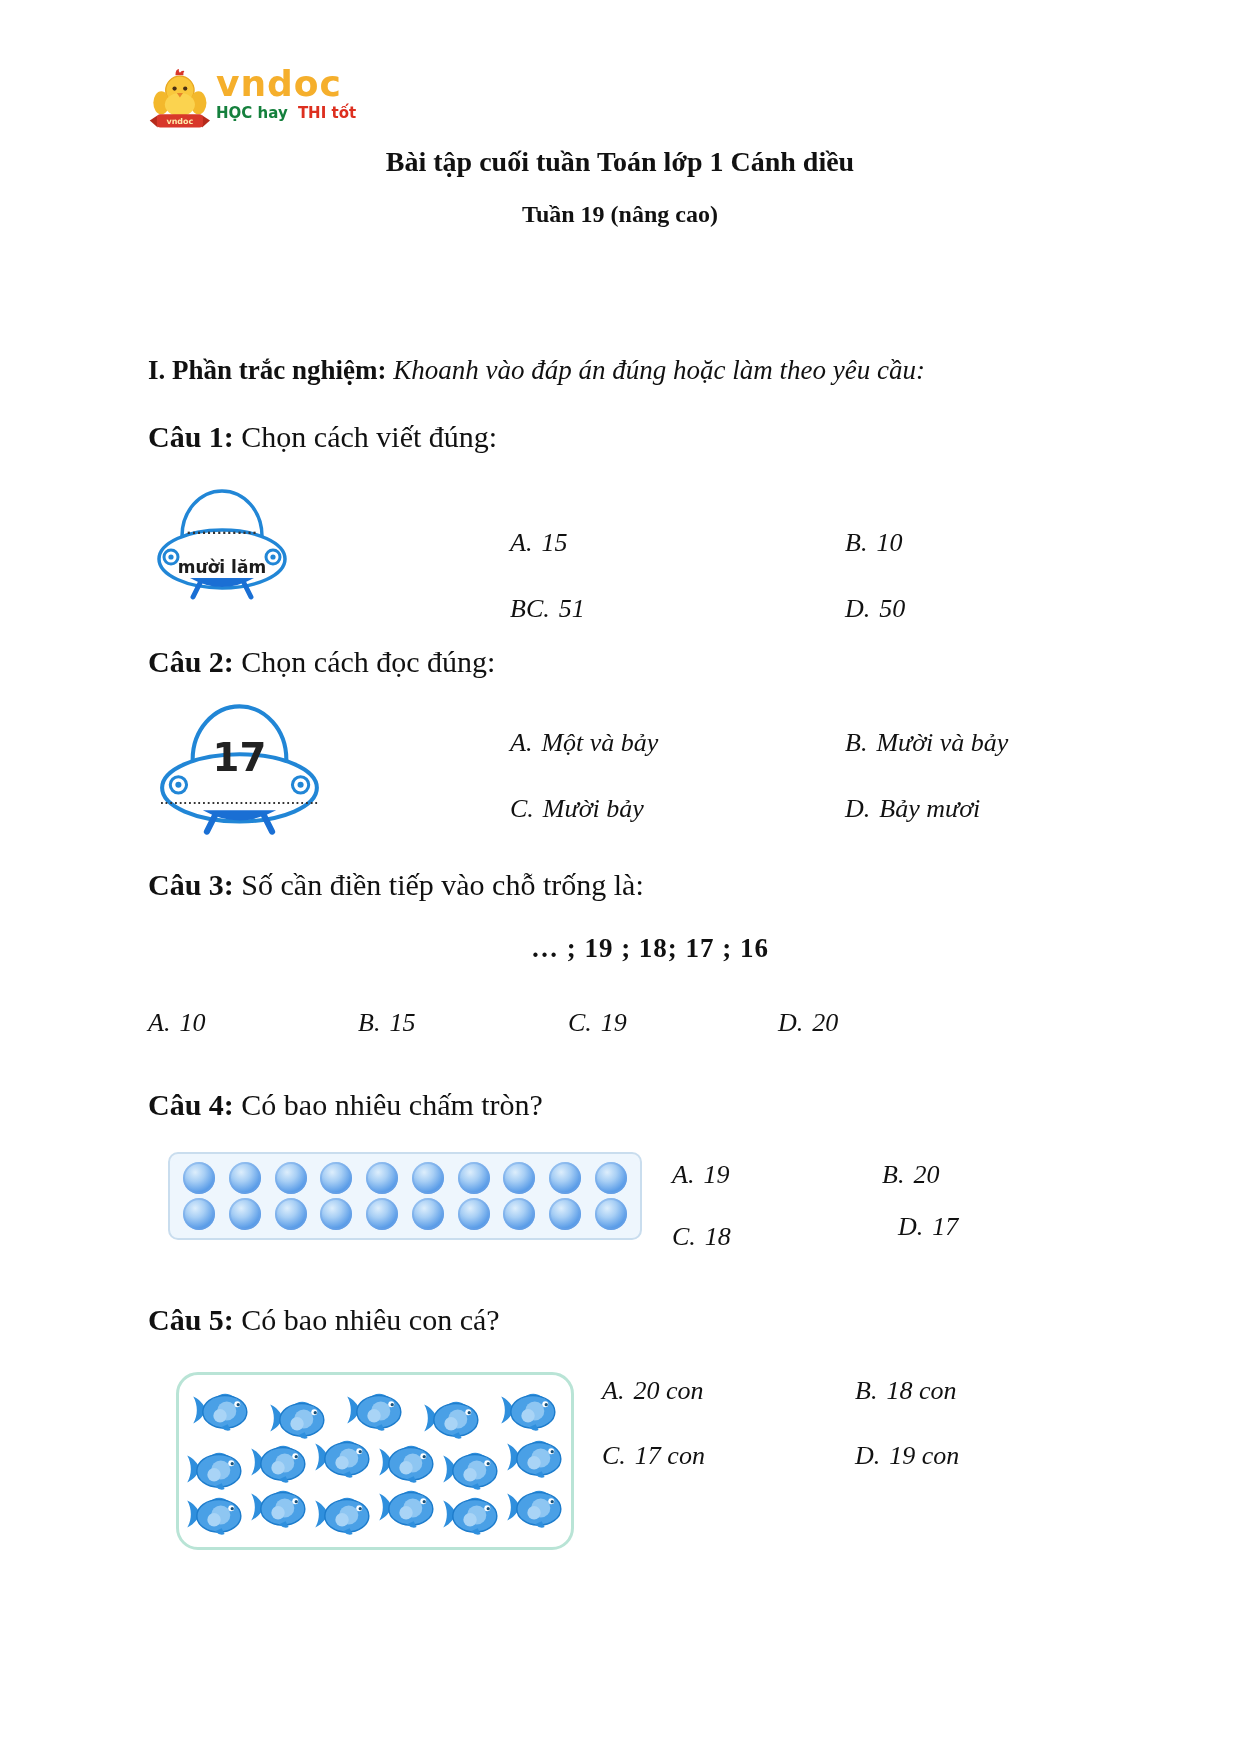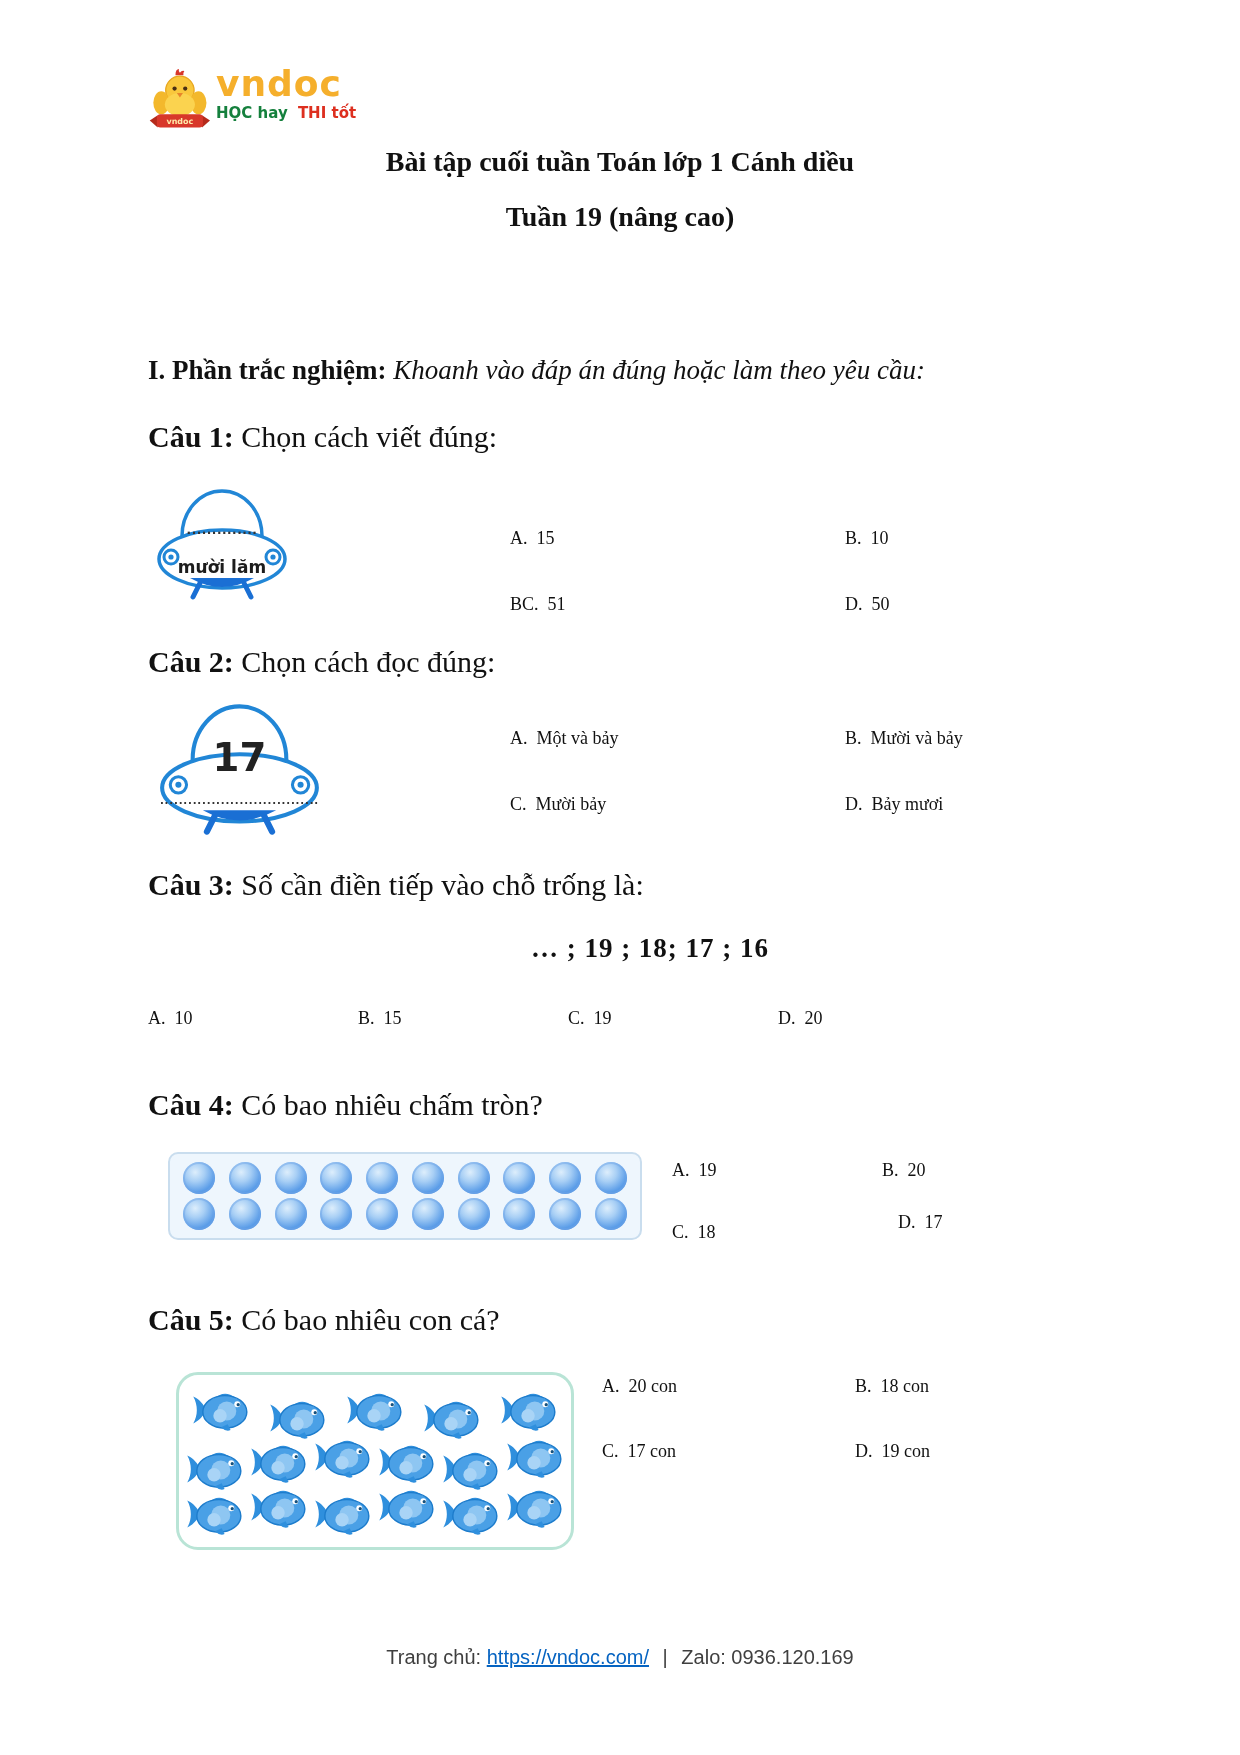--- a/index.html
+++ b/index.html
@@ -13,29 +13,29 @@
   .logo-brand{font-family:"DejaVu Sans",sans-serif;font-weight:bold;font-size:36px;
               color:#F5AF2C;letter-spacing:1px;line-height:1;}
   .logo-tag{font-family:"DejaVu Sans",sans-serif;font-weight:bold;font-size:15px;margin-top:4px;}
   .tag-green{color:#15803d;}
   .tag-red{color:#DD2F1F;margin-left:5px;}
 
   
   .title1{position:absolute;top:146px;left:0;width:100%;text-align:center;
           font-weight:bold;font-size:28px;}
   .title2{position:absolute;top:201px;left:0;width:100%;text-align:center;
-          font-weight:bold;font-size:28px;}
+          font-weight:bold;font-size:24px;}
   .section{position:absolute;left:148px;top:355px;font-size:27px;}
   .section .sec-label{font-weight:bold;}
   .section .sec-instr{font-style:italic;}
 
   .q-title{position:absolute;font-size:30px;}
   .q-label{font-weight:bold;}
 
-  .opt{position:absolute;font-size:18px;white-space:nowrap;}
+  .opt{position:absolute;font-size:26px;white-space:nowrap;font-style:italic;}
   .opt .k{margin-right:9px;}
 
   .seq{position:absolute;top:933px;left:30px;width:100%;text-align:center;
        font-weight:bold;font-size:27px;letter-spacing:1px;}
 
   
   .ufo1{position:absolute;left:152px;top:482px;width:140px;height:118px;}
   .ufo2{position:absolute;left:156px;top:696px;width:168px;height:143px;}
   .ufo-dots{font-family:"DejaVu Sans",sans-serif;font-weight:bold;fill:#333;}
   .ufo-word{font-family:"DejaVu Sans",sans-serif;font-weight:bold;fill:#1c1c1c;}
@@ -425,20 +425,14 @@
   <div class="opt" style="left:855px;top:1376px;">
     <span class="k">B.</span><span>18 con</span>
   </div>
   <div class="opt" style="left:602px;top:1441px;">
     <span class="k">C.</span><span>17 con</span>
   </div>
   <div class="opt" style="left:855px;top:1441px;">
     <span class="k">D.</span><span>19 con</span>
   </div>
 
-  <div class="footer">
-    <span>Trang chủ:</span>
-    <a href="#" title="https://vndoc.com/">https://vndoc.com/</a>
-    <span class="sep">|</span>
-    <span>Zalo: 0936.120.169</span>
-  </div>
 
 </div>
 
 </body></html>

